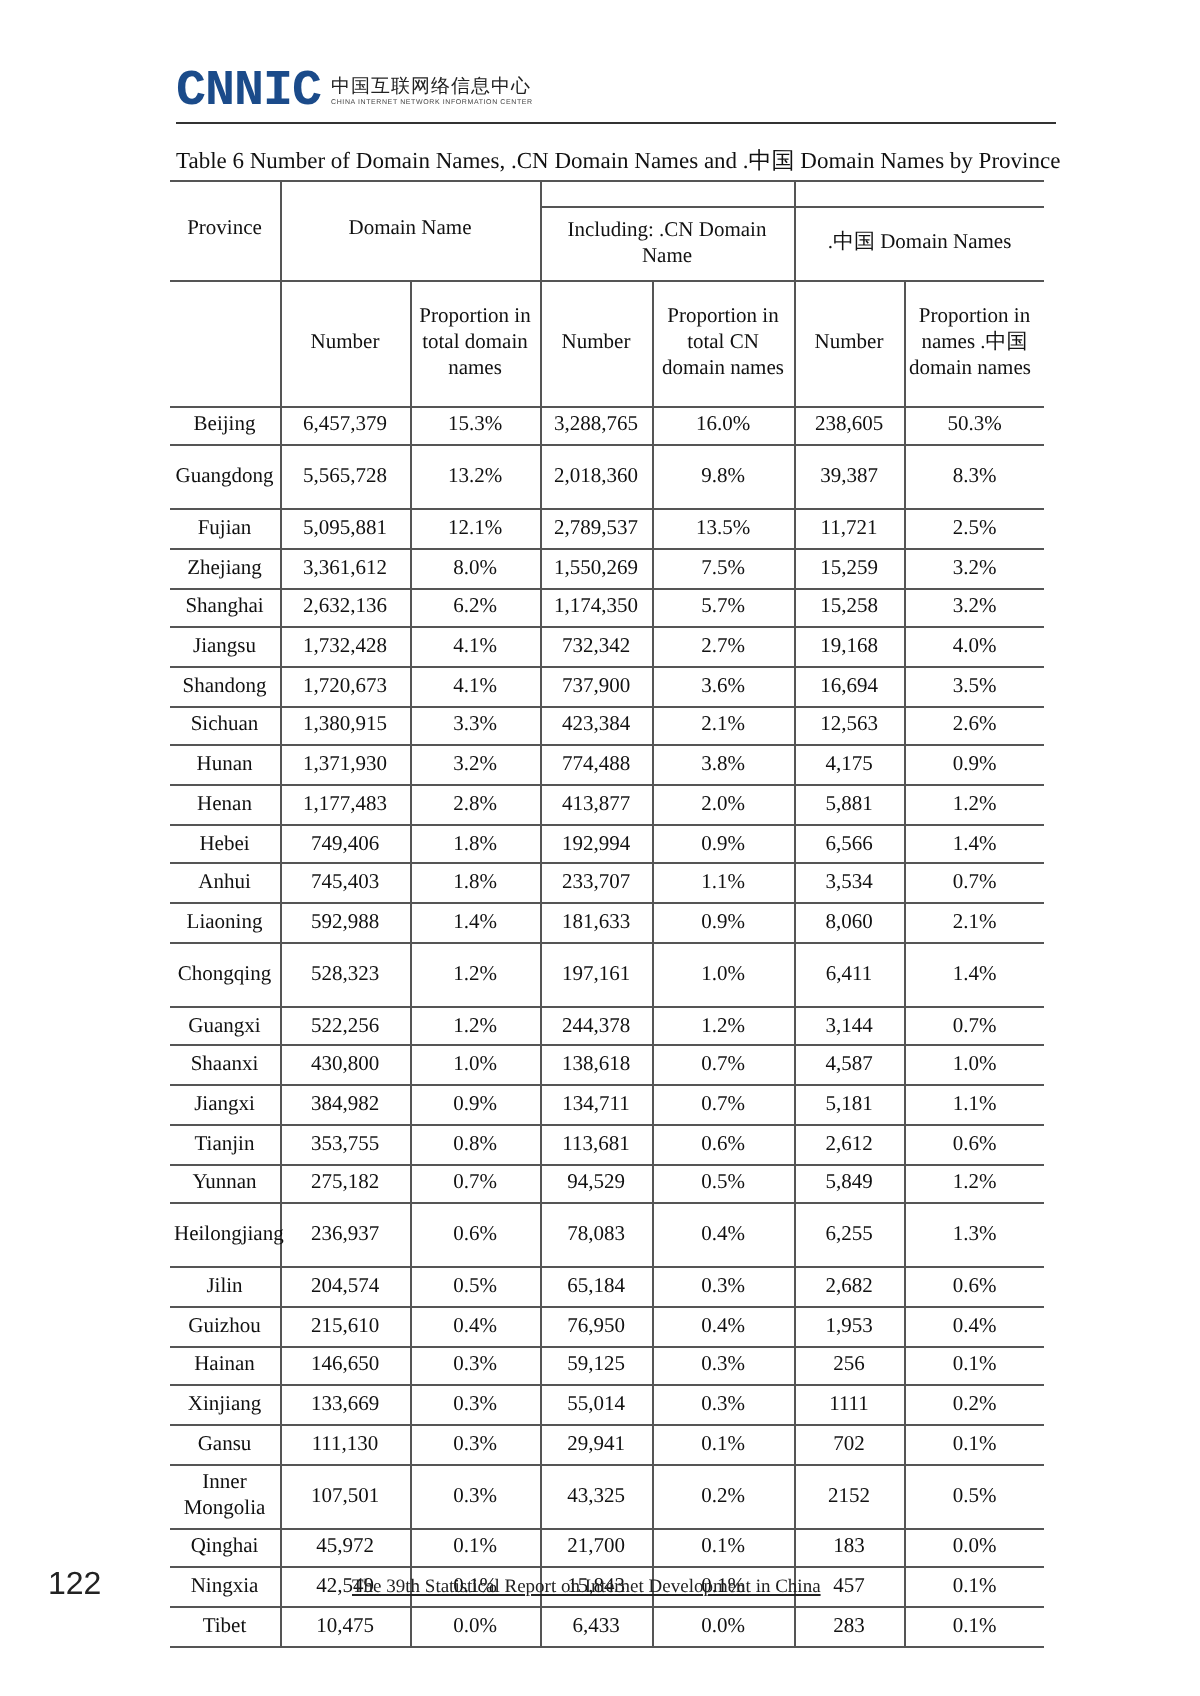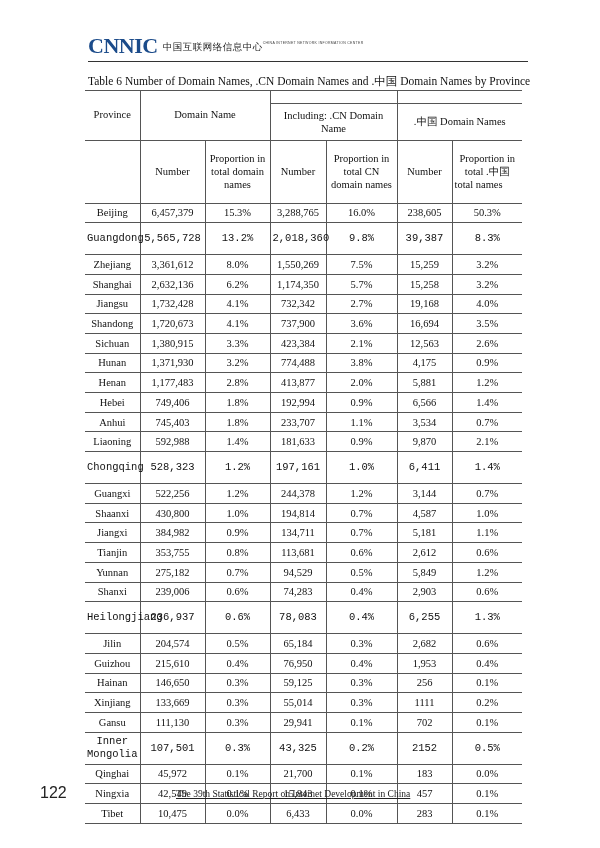--- a/index.html
+++ b/index.html
@@ -1,40 +1,40 @@
 <!DOCTYPE html>
 <html><head>
 <meta charset="utf-8">
 <style>
   html, body { margin: 0; padding: 0; background: #ffffff; }
   body { width: 600px; height: 848px; position: relative; overflow: hidden; font-family: "Liberation Serif", serif; color: #111; }
 
   .header { position: absolute; left: 88px; top: 36px; width: 440px; height: 26px; }
   .logo { position: absolute; left: 0; top: 0; display: flex; align-items: center; }
-  .logo-mark { font-family: Liberation Serif, serif; font-weight: bold; font-size: 22px; color: #1b4b8a; letter-spacing: -0.5px; line-height: 20px; }
-  .logo-text { margin-left: 5px; display: flex; flex-direction: row; }
+  .logo-mark { font-family: Liberation Mono, monospace; font-weight: bold; font-size: 25px; color: #1b4b8a; letter-spacing: -0.5px; line-height: 20px; }
+  .logo-text { margin-left: 5px; display: flex; flex-direction: column; }
   .logo-cn { font-family: "DejaVu Serif", serif; font-size: 9.5px; color: #222; line-height: 11px; letter-spacing: 0.5px; }
   .logo-en { font-family: "Liberation Sans", sans-serif; font-size: 3.5px; color: #444; line-height: 5px; letter-spacing: 0.3px; }
   .header-rule { position: absolute; left: 0; top: 25px; width: 440px; height: 1px; background: #333; }
 
   .caption { position: absolute; left: 88px; top: 74px; font-size: 11.5px; line-height: 14px; white-space: nowrap; }
 
   table.data { position: absolute; left: 85px; top: 90px; width: 437px; border-collapse: collapse; font-size: 10.5px; table-layout: fixed; }
   table.data td, table.data th { border: 1px solid #555; text-align: center; vertical-align: middle; padding: 0 2px; font-weight: normal; line-height: 13px; }
   table.data tr.body-row td { height: 18.7px; }
-  table.data tr.tall-row td { height: 31px; font-family: Liberation Mono, monospace; }
+  table.data tr.tall-row td { height: 31px; }
   .topgap td { height: 12px; }
   col.c0 { width: 55px; } col.c1 { width: 65px; } col.c2 { width: 65px; } col.c3 { width: 56px; } col.c4 { width: 71px; } col.c5 { width: 55px; } col.c6 { width: 70px; }
   .no-top { border-top: none !important; }
   .no-bottom { border-bottom: none !important; }
   .outer-left { border-left: none !important; }
   .outer-right { border-right: none !important; }
   .just { text-align: justify; text-align-last: left; }
 
-  .footer-page { position: absolute; left: 24px; top: 784px; font-family: "Liberation Sans", sans-serif; font-size: 16px; color: #222; margin-left: 16px; }
+  .footer-page { position: absolute; left: 24px; top: 784px; font-family: "Liberation Sans", sans-serif; font-size: 16px; color: #222; }
   .footer-title { position: absolute; left: 176px; top: 789px; font-size: 9.5px; color: #222; text-decoration: underline; }
 </style>
 </head>
 <body>
 
 <div class="header">
   <div class="logo">
     <span class="logo-mark">CNNIC</span>
     <span class="logo-text">
       <span class="logo-cn">中国互联网络信息中心</span>
@@ -69,21 +69,21 @@
       <td colspan="2">Including: .CN Domain Name</td>
       <td colspan="2" class="outer-right">.中国 Domain Names</td>
     </tr>
     <tr>
       <td class="outer-left" style="height:62px;"></td>
       <td>Number</td>
       <td>Proportion in total domain names</td>
       <td>Number</td>
       <td>Proportion in total CN domain names</td>
       <td>Number</td>
-      <td class="outer-right just">Proportion in total .中国 total names</td>
+      <td class="outer-right just">Proportion in names .中国 domain names</td>
     </tr>
   </thead>
   <tbody id="table-body">
       <tr class="body-row">
         <td class="outer-left">Beijing</td>
         <td>6,457,379</td>
         <td>15.3%</td>
         <td>3,288,765</td>
         <td>16.0%</td>
         <td>238,605</td>
@@ -92,20 +92,29 @@
       <tr class="tall-row">
         <td class="outer-left">Guangdong</td>
         <td>5,565,728</td>
         <td>13.2%</td>
         <td>2,018,360</td>
         <td>9.8%</td>
         <td>39,387</td>
         <td class="outer-right">8.3%</td>
       </tr>
       <tr class="body-row">
+        <td class="outer-left">Fujian</td>
+        <td>5,095,881</td>
+        <td>12.1%</td>
+        <td>2,789,537</td>
+        <td>13.5%</td>
+        <td>11,721</td>
+        <td class="outer-right">2.5%</td>
+      </tr>
+      <tr class="body-row">
         <td class="outer-left">Zhejiang</td>
         <td>3,361,612</td>
         <td>8.0%</td>
         <td>1,550,269</td>
         <td>7.5%</td>
         <td>15,259</td>
         <td class="outer-right">3.2%</td>
       </tr>
       <tr class="body-row">
         <td class="outer-left">Shanghai</td>
@@ -178,21 +187,21 @@
         <td>1.1%</td>
         <td>3,534</td>
         <td class="outer-right">0.7%</td>
       </tr>
       <tr class="body-row">
         <td class="outer-left">Liaoning</td>
         <td>592,988</td>
         <td>1.4%</td>
         <td>181,633</td>
         <td>0.9%</td>
-        <td>9,870</td>
+        <td>8,060</td>
         <td class="outer-right">2.1%</td>
       </tr>
       <tr class="tall-row">
         <td class="outer-left">Chongqing</td>
         <td>528,323</td>
         <td>1.2%</td>
         <td>197,161</td>
         <td>1.0%</td>
         <td>6,411</td>
         <td class="outer-right">1.4%</td>
@@ -203,21 +212,21 @@
         <td>1.2%</td>
         <td>244,378</td>
         <td>1.2%</td>
         <td>3,144</td>
         <td class="outer-right">0.7%</td>
       </tr>
       <tr class="body-row">
         <td class="outer-left">Shaanxi</td>
         <td>430,800</td>
         <td>1.0%</td>
-        <td>194,814</td>
+        <td>138,618</td>
         <td>0.7%</td>
         <td>4,587</td>
         <td class="outer-right">1.0%</td>
       </tr>
       <tr class="body-row">
         <td class="outer-left">Jiangxi</td>
         <td>384,982</td>
         <td>0.9%</td>
         <td>134,711</td>
         <td>0.7%</td>
@@ -234,29 +243,20 @@
         <td class="outer-right">0.6%</td>
       </tr>
       <tr class="body-row">
         <td class="outer-left">Yunnan</td>
         <td>275,182</td>
         <td>0.7%</td>
         <td>94,529</td>
         <td>0.5%</td>
         <td>5,849</td>
         <td class="outer-right">1.2%</td>
-      </tr>
-      <tr class="body-row">
-        <td class="outer-left">Shanxi</td>
-        <td>239,006</td>
-        <td>0.6%</td>
-        <td>74,283</td>
-        <td>0.4%</td>
-        <td>2,903</td>
-        <td class="outer-right">0.6%</td>
       </tr>
       <tr class="tall-row">
         <td class="outer-left">Heilongjiang</td>
         <td>236,937</td>
         <td>0.6%</td>
         <td>78,083</td>
         <td>0.4%</td>
         <td>6,255</td>
         <td class="outer-right">1.3%</td>
       </tr>

